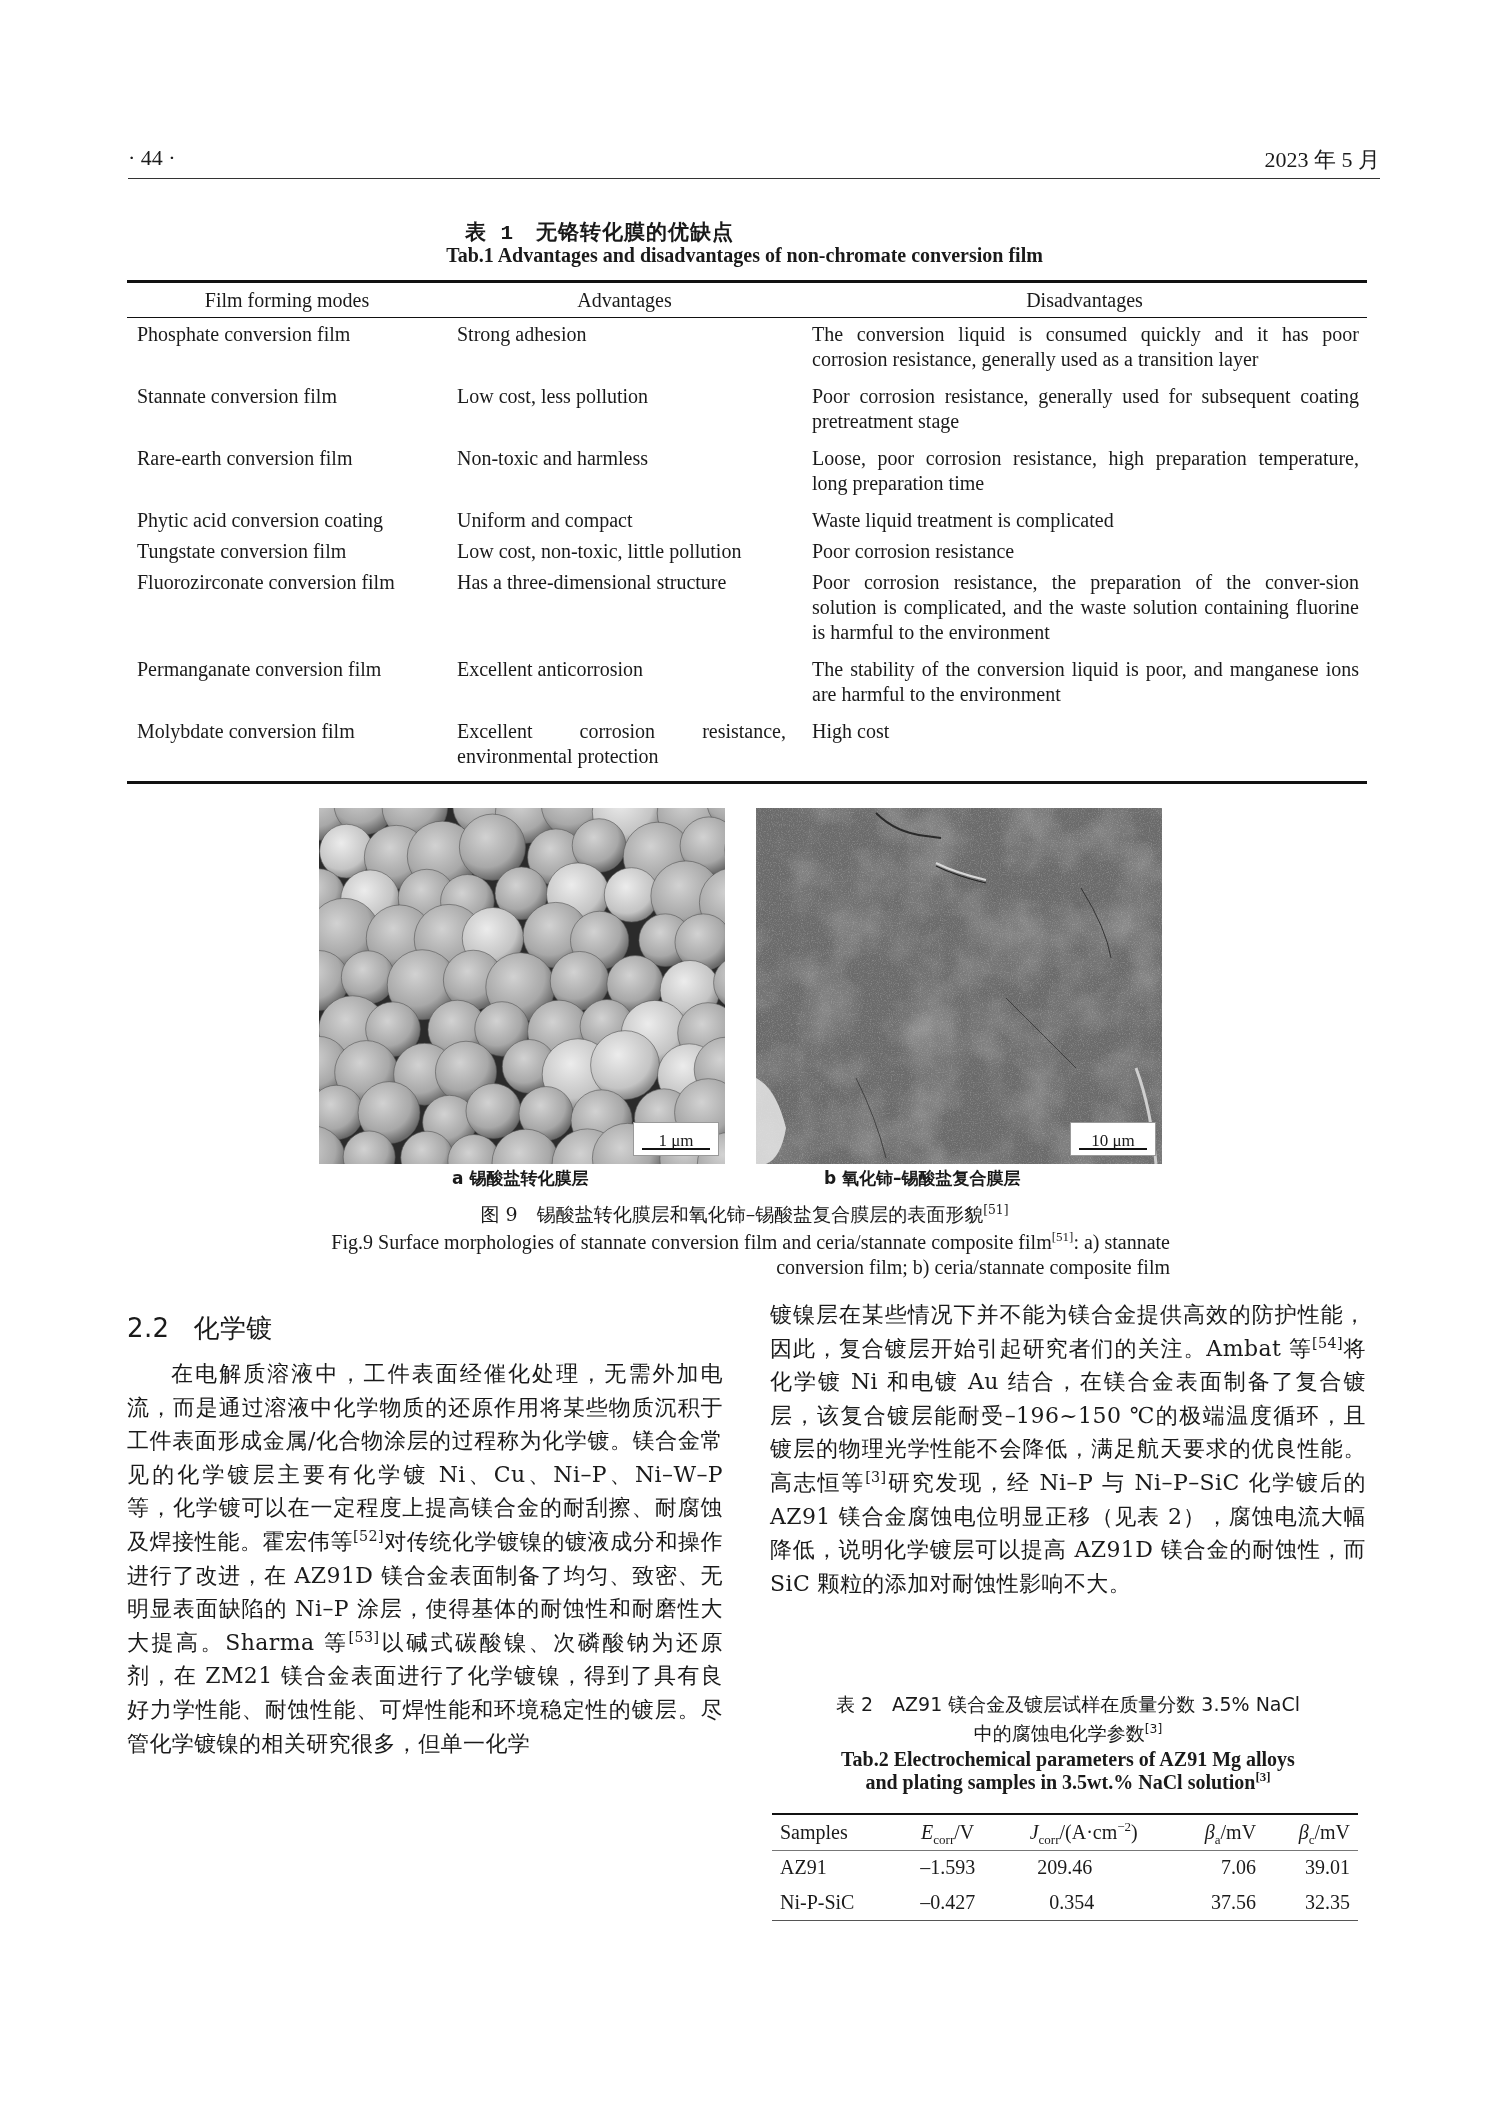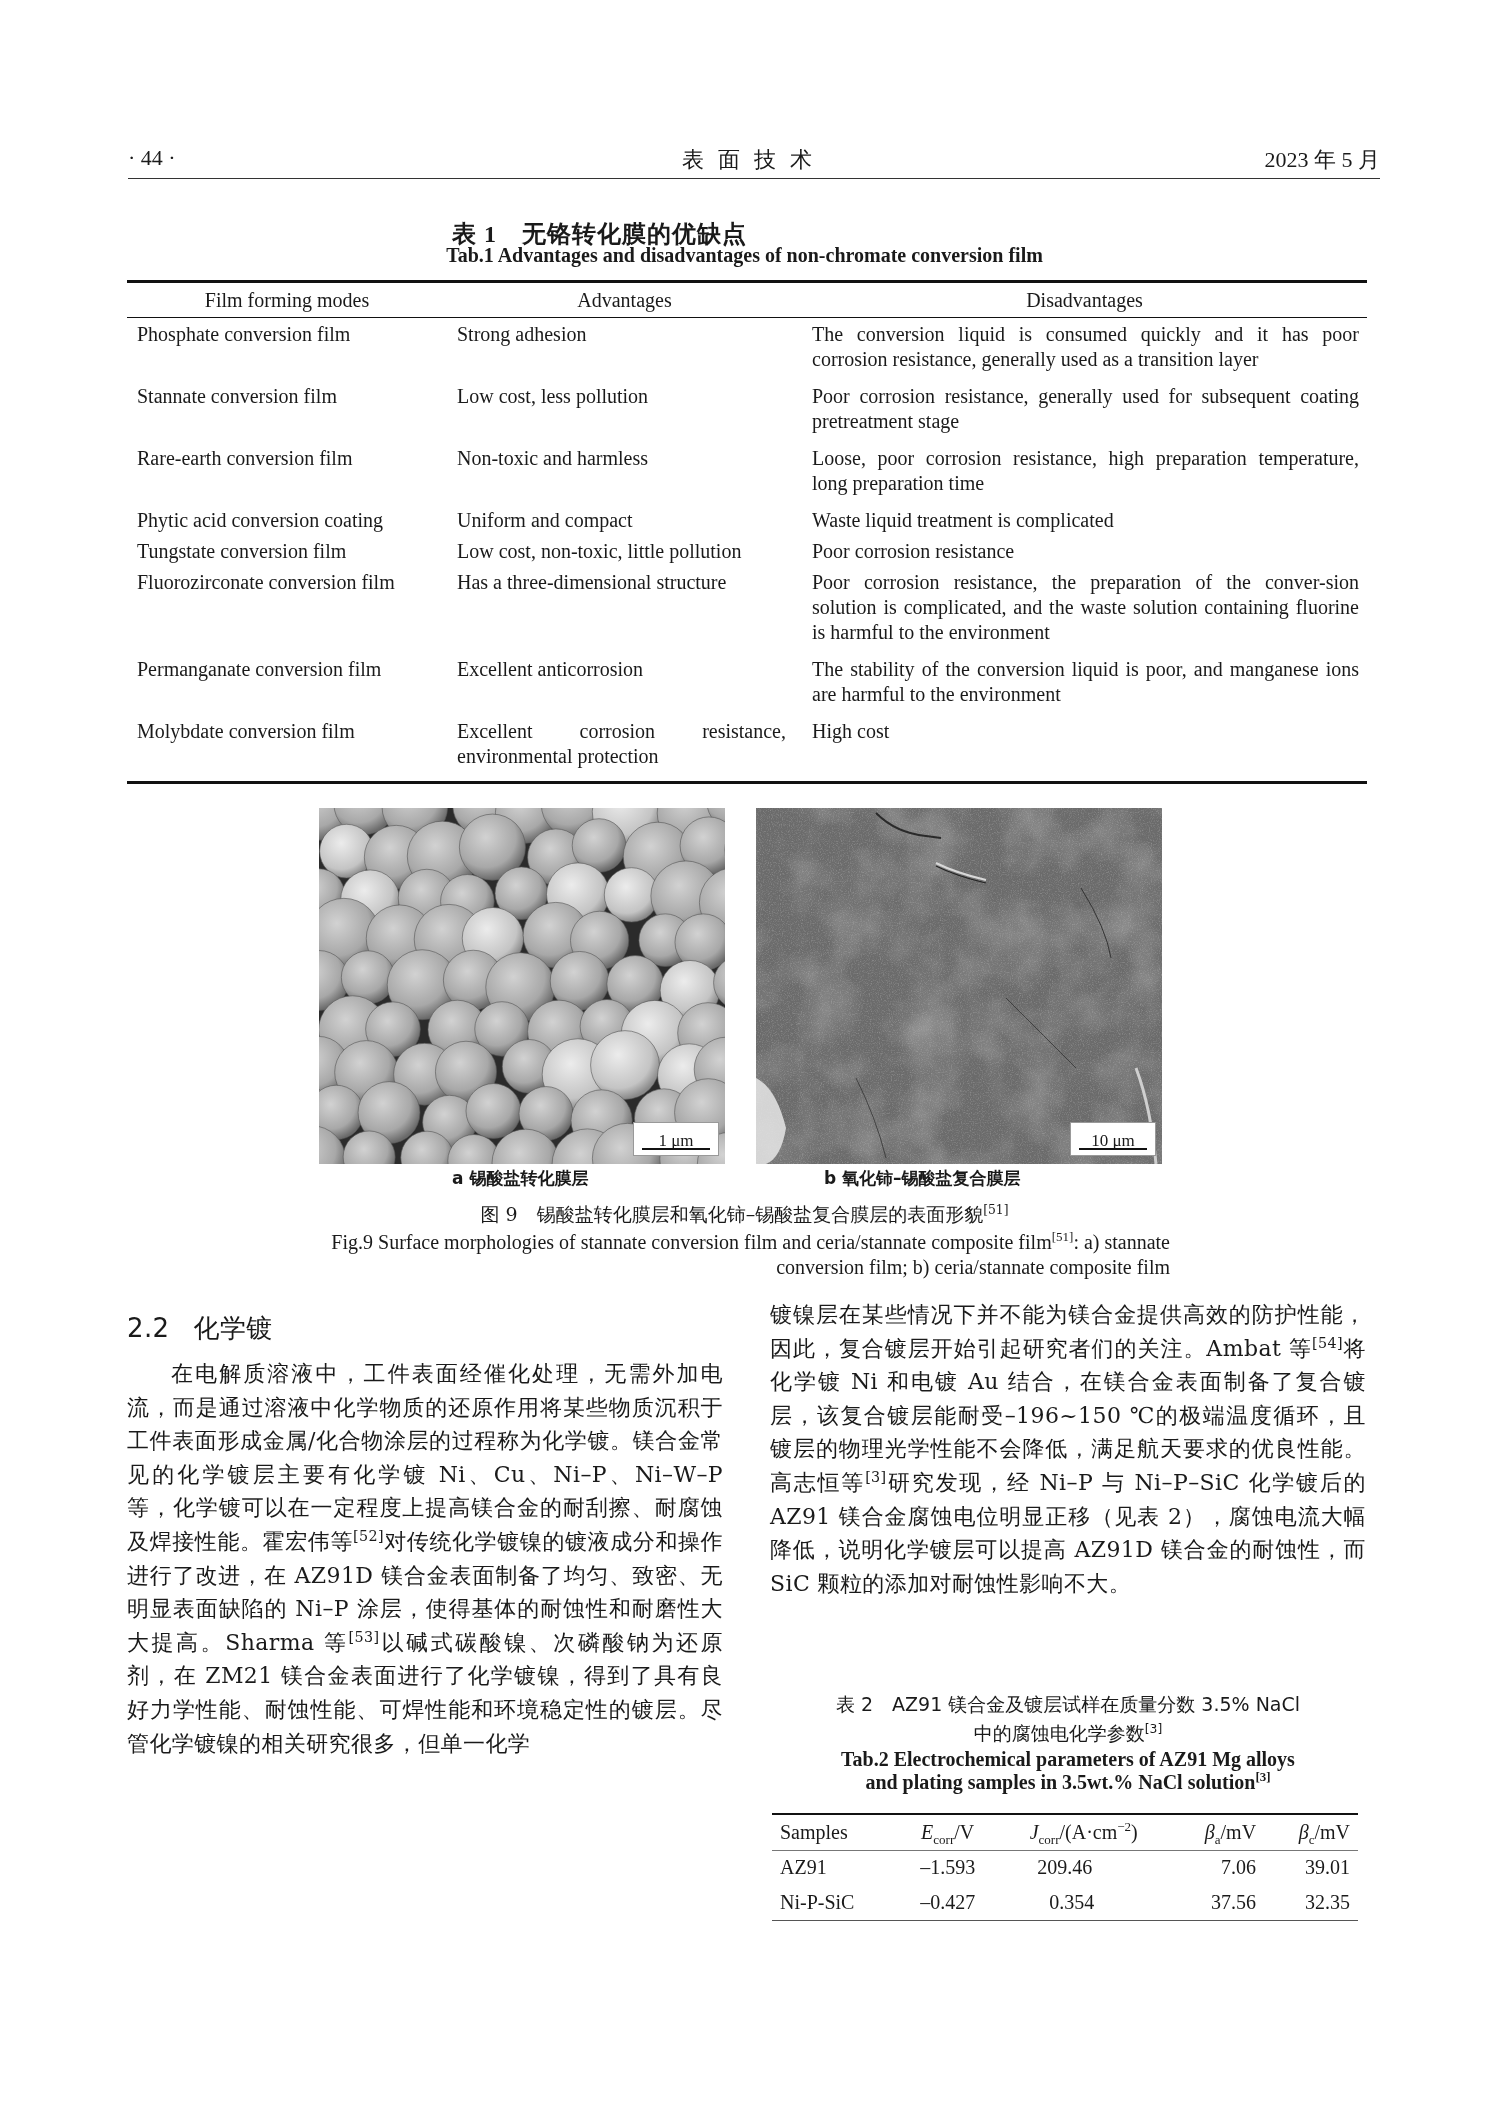--- a/index.html
+++ b/index.html
@@ -17,21 +17,21 @@
     border-bottom: 1.5px solid #333;
     font-size: 22px;
   }
   .rh-page { position: absolute; left: 0; top: 2px; }
   .rh-journal { position: absolute; left: 0; width: 100%; top: 2px; text-align: center; letter-spacing: 14px; }
   .rh-date { position: absolute; right: 0; top: 2px; }
 
   
   .tcap-cn {
     position: absolute; left: 0; width: 1199px; top: 218px; text-align: center;
-    font-family: Liberation Serif, serif; font-weight: bold; font-size: 24px; letter-spacing: 1px;
+    font-family: Liberation Mono, monospace; font-weight: bold; font-size: 21px; letter-spacing: 1px;
   }
   .tcap-en {
     position: absolute; left: 0; width: 1489px; top: 244px; text-align: center;
     font-weight: bold; font-size: 20px;
   }
   table.t1 {
     position: absolute; left: 127px; top: 280px; width: 1240px;
     border-collapse: collapse; font-size: 20px; line-height: 25px;
     border-top: 3px solid #111; border-bottom: 3px solid #111;
   }
@@ -105,21 +105,20 @@
   table.t2 .l { text-align: left; }
   table.t2 .r { text-align: right; }
   table.t2 .ce { text-align: center; }
   .it { font-style: italic; }
 </style>
 </head>
 <body>
 
 <div class="running-header">
   <span class="rh-page">· 44 ·</span>
-  <span class="rh-journal">表面技术</span>
   <span class="rh-date">2023 年 5 月</span>
 </div>
 
 <div class="tcap-cn">表 1　无铬转化膜的优缺点</div>
 <div class="tcap-en">Tab.1 Advantages and disadvantages of non-chromate conversion film</div>
 <table class="t1">
   <thead>
     <tr>
       <th>Film forming modes</th>
       <th>Advantages</th>

